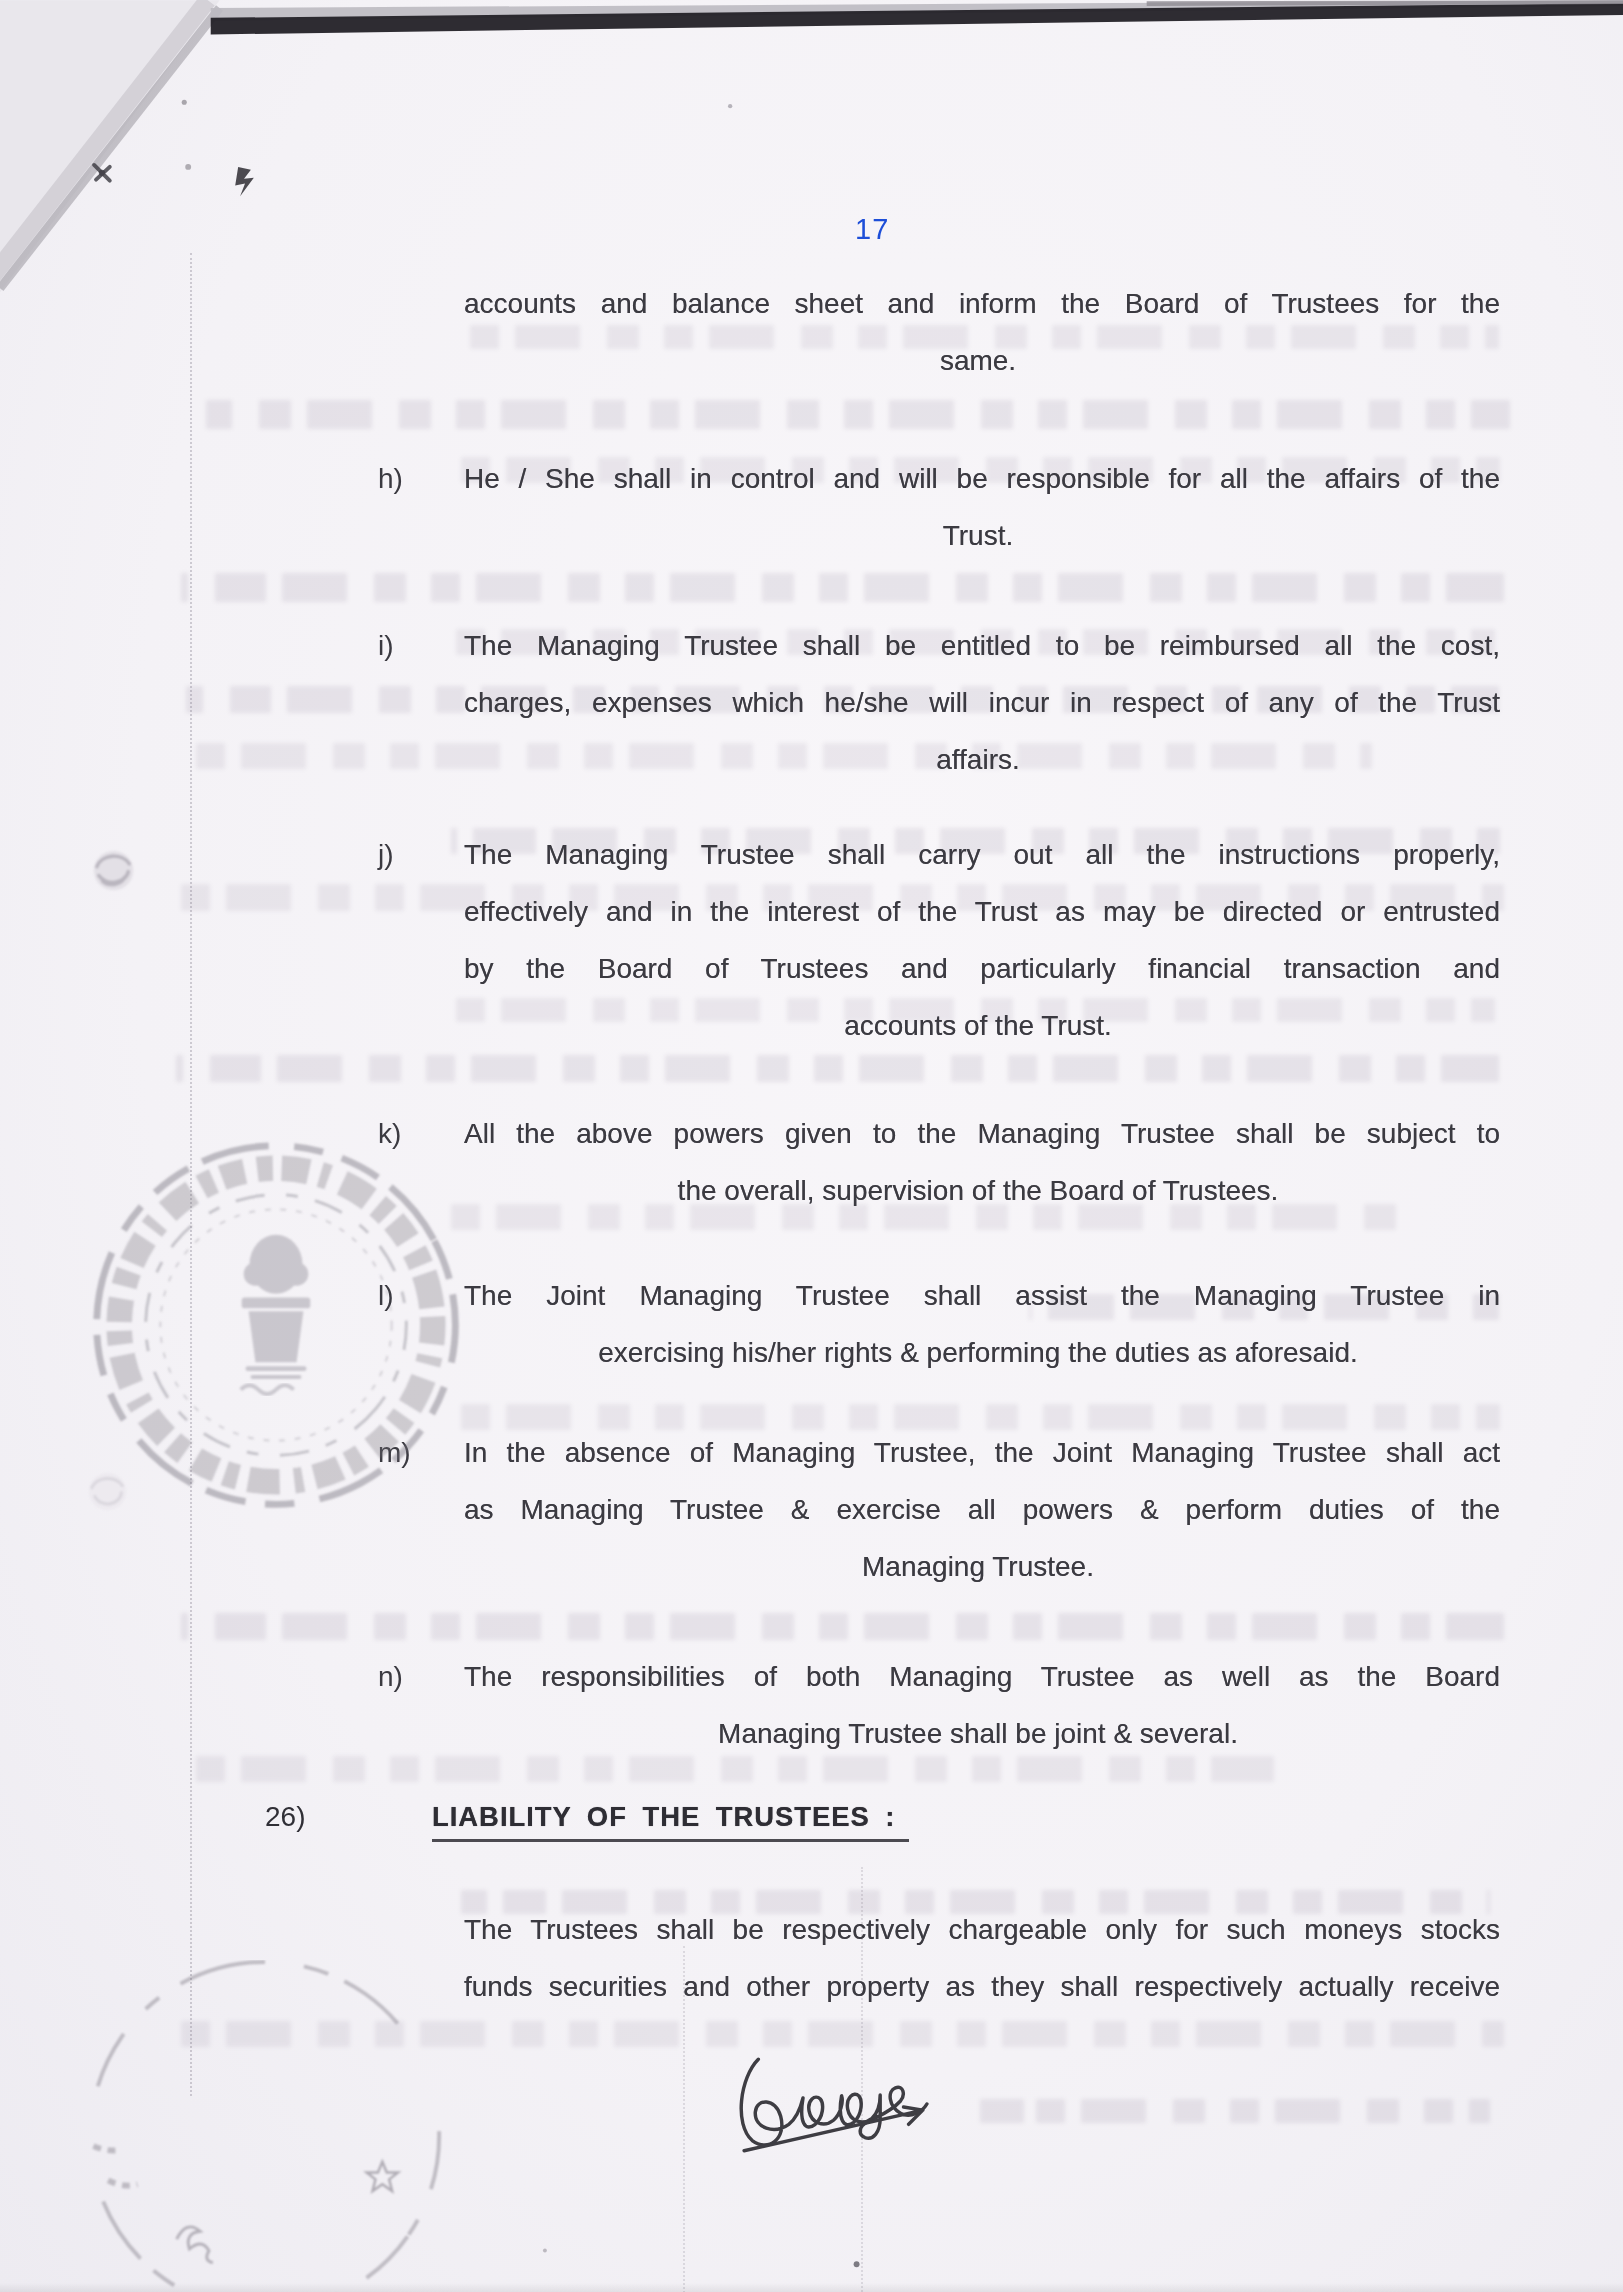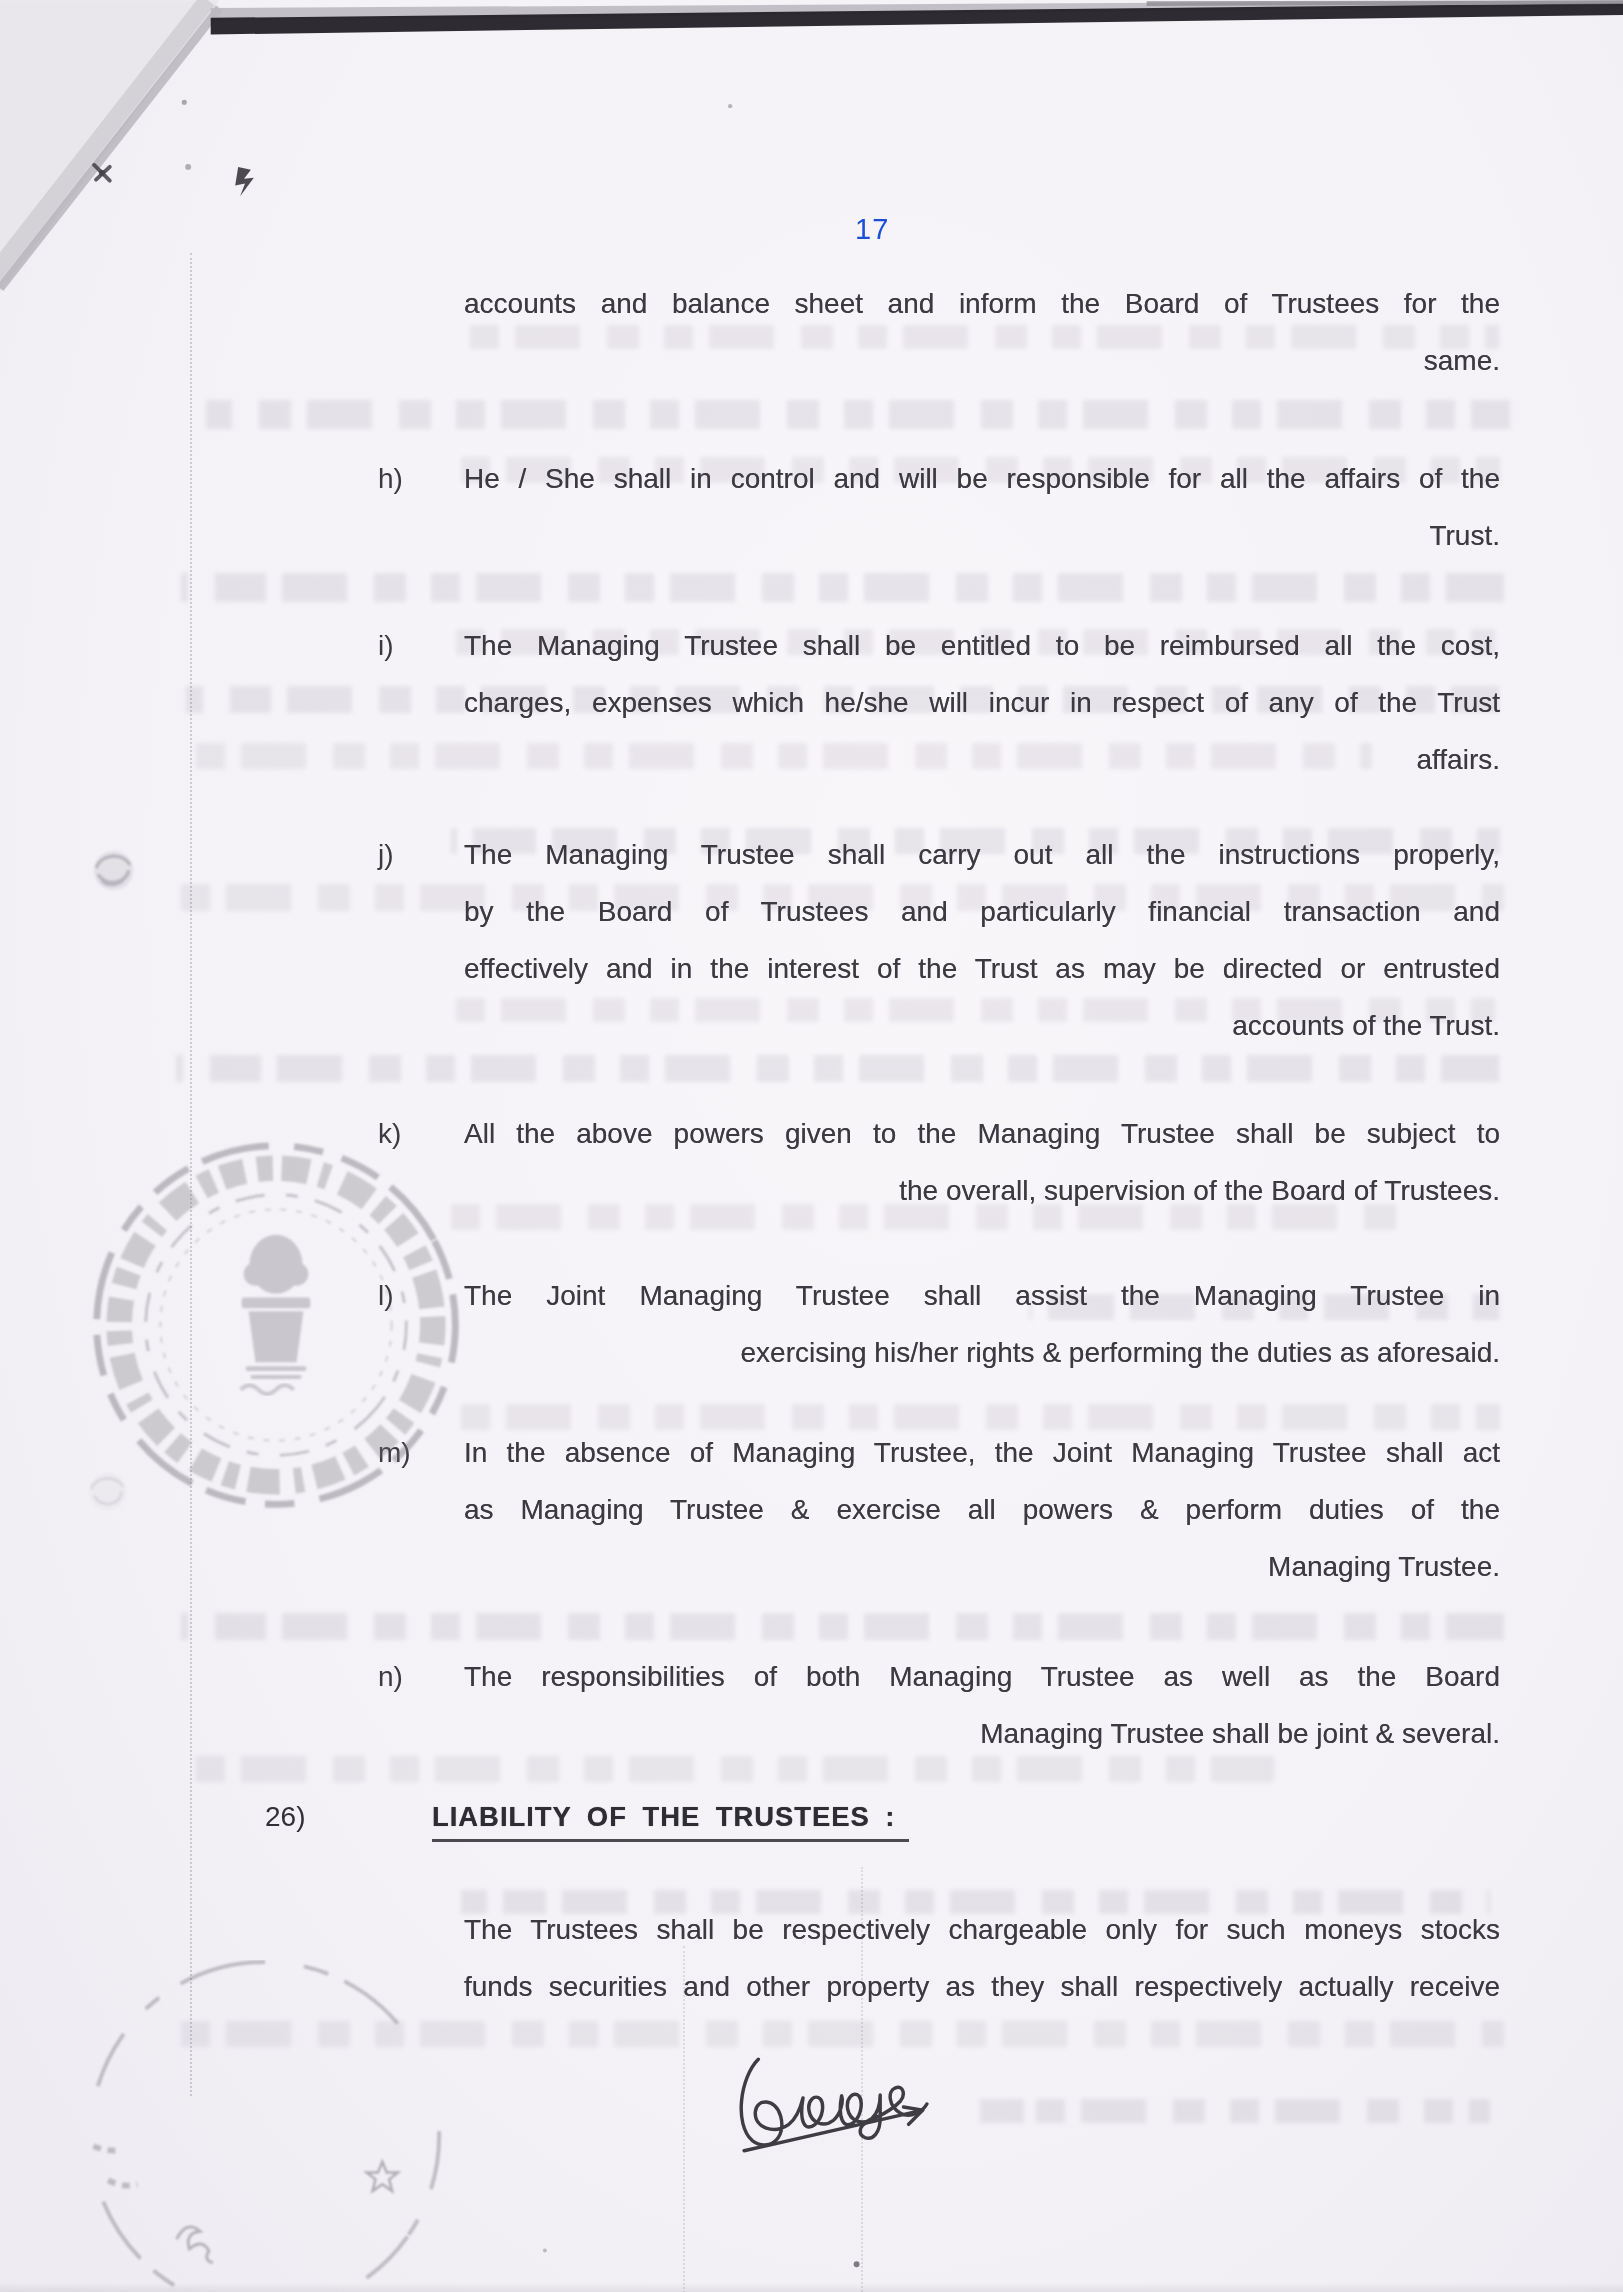--- a/index.html
+++ b/index.html
@@ -11,21 +11,21 @@
   }
   .pageno{
     position:absolute;top:212px;left:855px;font-size:29px;line-height:35px;
     color:#1d4ed8;letter-spacing:1px;
   }
   .clause{position:absolute;left:456px;width:1044px;font-size:28px;}
   .clause .label{position:absolute;left:-78px;top:0;line-height:57px;}
   .line{height:57px;line-height:57px;white-space:normal;
     text-shadow:0 0 0.6px rgba(45,44,52,.65);}
   .line.j{text-align:justify;text-align-last:justify;margin-left:8px;}
-  .line.l{text-align:right;}
+  .line.l{text-align:center;}
   .secno{position:absolute;left:265px;top:1797px;font-size:28px;line-height:39px;color:#302f36;}
   .heading{
     position:absolute;left:384px;top:1797px;font-size:27.4px;line-height:39px;font-weight:700;
     letter-spacing:1px;word-spacing:6.9px;color:#2e2d34;
     border-bottom:3.9px solid rgba(46,45,52,.85);padding:0 13.7px 2.9px 0;
     text-shadow:0 0 0.7px rgba(40,40,46,.8);
     margin-left:48px;
   }
   .bleed{position:absolute;filter:blur(2.3px);opacity:.11;pointer-events:none;
     background-image:repeating-linear-gradient(90deg,#7d6f8a 0 29px,transparent 29px 45px,#7d6f8a 45px 110px,transparent 110px 137px,#7d6f8a 137px 169px,transparent 169px 194px);}
@@ -104,22 +104,22 @@
 <div class="clause" style="top:617px">
   <span class="label">i)</span>
   <div class="line j">The Managing Trustee shall be entitled to be reimbursed all the cost,</div>
   <div class="line j">charges, expenses which he/she will incur in respect of any of the Trust</div>
   <div class="line l">affairs.</div>
 </div>
 
 <div class="clause" style="top:826px">
   <span class="label">j)</span>
   <div class="line j">The Managing Trustee shall carry out all the instructions properly,</div>
+  <div class="line j">effectively and in the interest of the Trust as may be directed or entrusted</div>
   <div class="line j">by the Board of Trustees and particularly financial transaction and</div>
-  <div class="line j">effectively and in the interest of the Trust as may be directed or entrusted</div>
   <div class="line l">accounts of the Trust.</div>
 </div>
 
 <div class="clause" style="top:1105px">
   <span class="label">k)</span>
   <div class="line j">All the above powers given to the Managing Trustee shall be subject to</div>
   <div class="line l">the overall, supervision of the Board of Trustees.</div>
 </div>
 
 <div class="clause" style="top:1267px">

